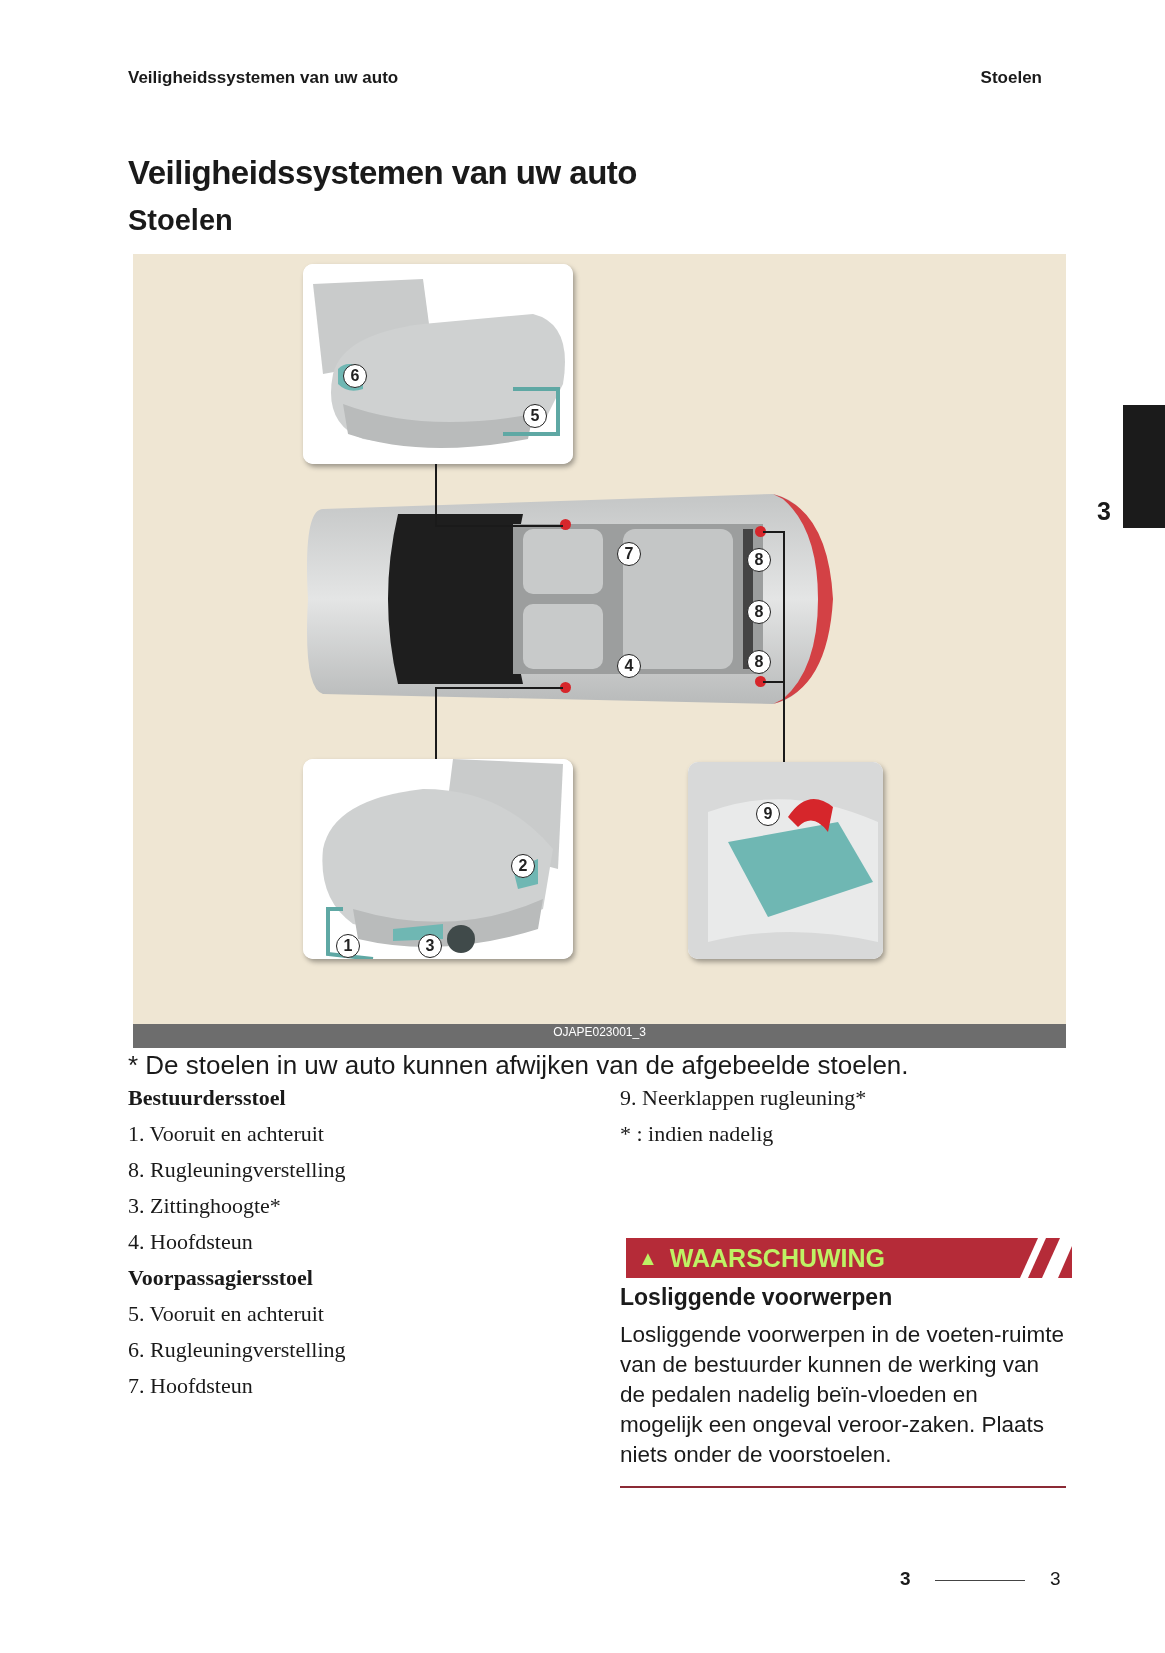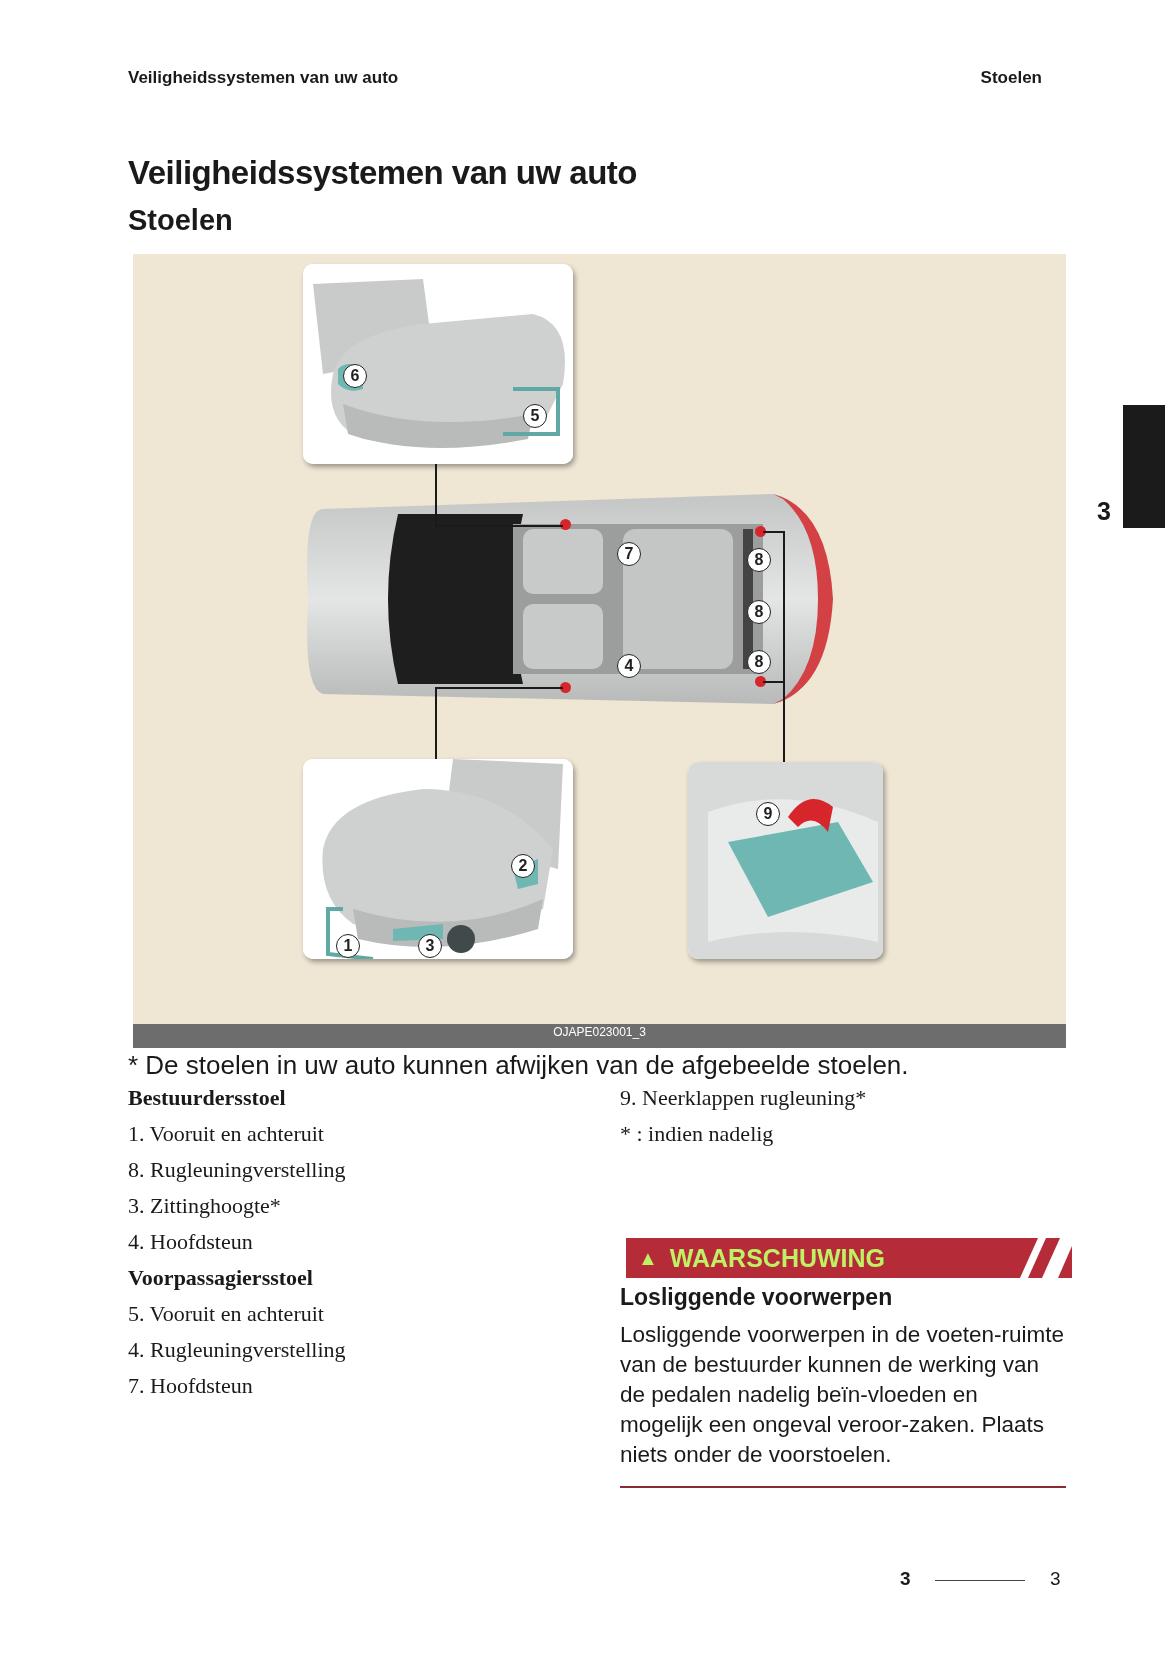--- a/index.html
+++ b/index.html
@@ -125,21 +125,21 @@
 <div class="note">* De stoelen in uw auto kunnen afwijken van de afgebeelde stoelen.</div>
 
 <div class="col" style="left:128px; top:1080px;">
   <div class="sub">Bestuurdersstoel</div>
   <div>1.  Vooruit en achteruit</div>
   <div>8. Rugleuningverstelling</div>
   <div>3. Zittinghoogte*</div>
   <div>4. Hoofdsteun</div>
   <div class="sub">Voorpassagiersstoel</div>
   <div>5. Vooruit en achteruit</div>
-  <div>4. Rugleuningverstelling</div>
+  <div>6. Rugleuningverstelling</div>
   <div>7. Hoofdsteun</div>
 </div>
 
 <div class="col" style="left:620px; top:1080px;">
   <div>9. Neerklappen rugleuning*</div>
   <div>* : indien nadelig</div>
 </div>
 
 <div class="warn-bar">
   <span class="tri">▲</span><span>WAARSCHUWING</span>

